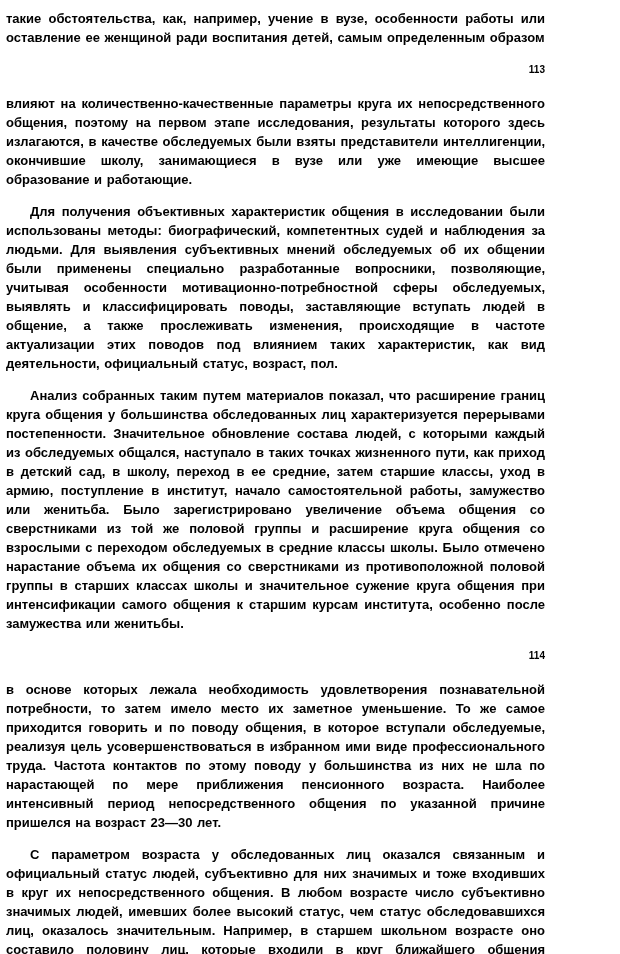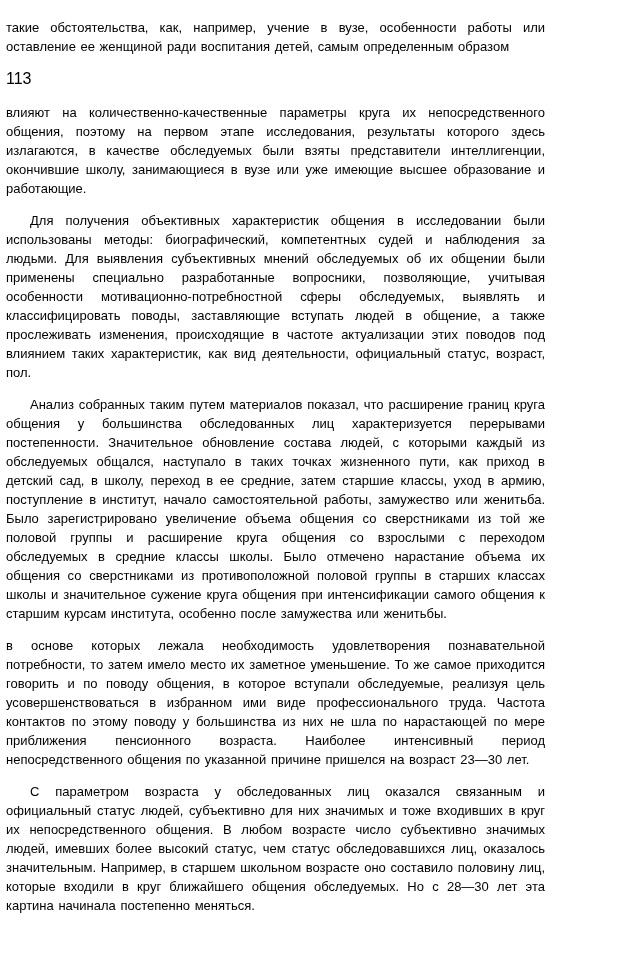--- a/index.html
+++ b/index.html
@@ -11,45 +11,47 @@
       width: 620px;
       height: 954px;
       overflow: hidden;
       font-family: "Liberation Sans", "DejaVu Sans", sans-serif;
       color: #000000;
     }
     .doc-page {
       box-sizing: border-box;
       width: 552px;
       height: 954px;
-      padding: 18px 7px 0 6px;
+      padding: 9px 7px 0 6px;
       overflow: hidden;
+      font-weight: bold;
     }
     p.para {
       margin: 0 0 13px 0;
       font-size: 13px;
       line-height: 19px;
       text-align: justify;
       text-justify: inter-word;
       word-spacing: 1px;
     }
     p.para.indent {
       text-indent: 24px;
     }
     p.pagenum {
       margin: 2px 0 15px 0;
-      font-size: 16px;
+      font-size: 10px;
       line-height: 19px;
-      text-align: left;
+      text-align: right;
     }
   </style>
 </head>
 <body>
 
 <div class="doc-page">
   <p class="para">такие обстоятельства, как, например, учение в вузе, особенности работы или оставление ее женщиной ради воспитания детей, самым определенным образом</p>
   <p class="pagenum">113</p>
   <p class="para">влияют на количественно-качественные параметры круга их непосредственного общения, поэтому на первом этапе исследования, результаты которого здесь излагаются, в качестве обследуемых были взяты представители интеллигенции, окончившие школу, занимающиеся в вузе или уже имеющие высшее образование и работающие.</p>
   <p class="para indent">Для получения объективных характеристик общения в исследовании были использованы методы: биографический, компетентных судей и наблюдения за людьми. Для выявления субъективных мнений обследуемых об их общении были применены специально разработанные вопросники, позволяющие, учитывая особенности мотивационно-потребностной сферы обследуемых, выявлять и классифицировать поводы, заставляющие вступать людей в общение, а также прослеживать изменения, происходящие в частоте актуализации этих поводов под влиянием таких характеристик, как вид деятельности, официальный статус, возраст, пол.</p>
   <p class="para indent">Анализ собранных таким путем материалов показал, что расширение границ круга общения у большинства обследованных лиц характеризуется перерывами постепенности. Значительное обновление состава людей, с которыми каждый из обследуемых общался, наступало в таких точках жизненного пути, как приход в детский сад, в школу, переход в ее средние, затем старшие классы, уход в армию, поступление в институт, начало самостоятельной работы, замужество или женитьба. Было зарегистрировано увеличение объема общения со сверстниками из той же половой группы и расширение круга общения со взрослыми с переходом обследуемых в средние классы школы. Было отмечено нарастание объема их общения со сверстниками из противоположной половой группы в старших классах школы и значительное сужение круга общения при интенсификации самого общения к старшим курсам института, особенно после замужества или женитьбы.</p>
+  <p class="pagenum">114</p>
   <p class="para">в основе которых лежала необходимость удовлетворения познавательной потребности, то затем имело место их заметное уменьшение. То же самое приходится говорить и по поводу общения, в которое вступали обследуемые, реализуя цель усовершенствоваться в избранном ими виде профессионального труда. Частота контактов по этому поводу у большинства из них не шла по нарастающей по мере приближения пенсионного возраста. Наиболее интенсивный период непосредственного общения по указанной причине пришелся на возраст 23—30 лет.</p>
   <p class="para indent">С параметром возраста у обследованных лиц оказался связанным и официальный статус людей, субъективно для них значимых и тоже входивших в круг их непосредственного общения. В любом возрасте число субъективно значимых людей, имевших более высокий статус, чем статус обследовавшихся лиц, оказалось значительным. Например, в старшем школьном возрасте оно составило половину лиц, которые входили в круг ближайшего общения обследуемых. Но с 28—30 лет эта картина начинала постепенно меняться.</p>
 </div>
 
 </body></html>

